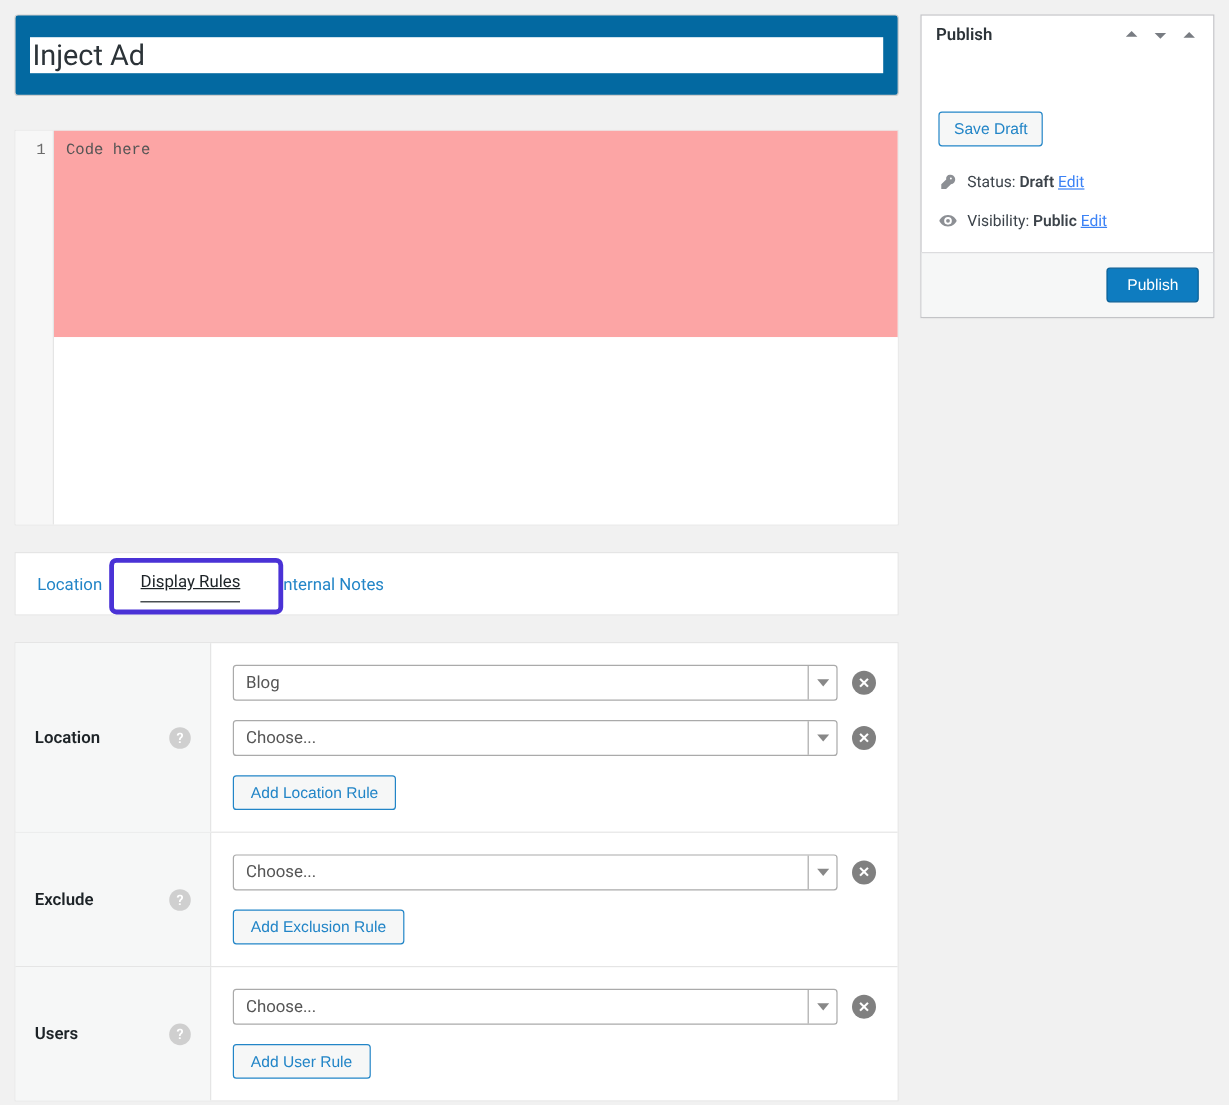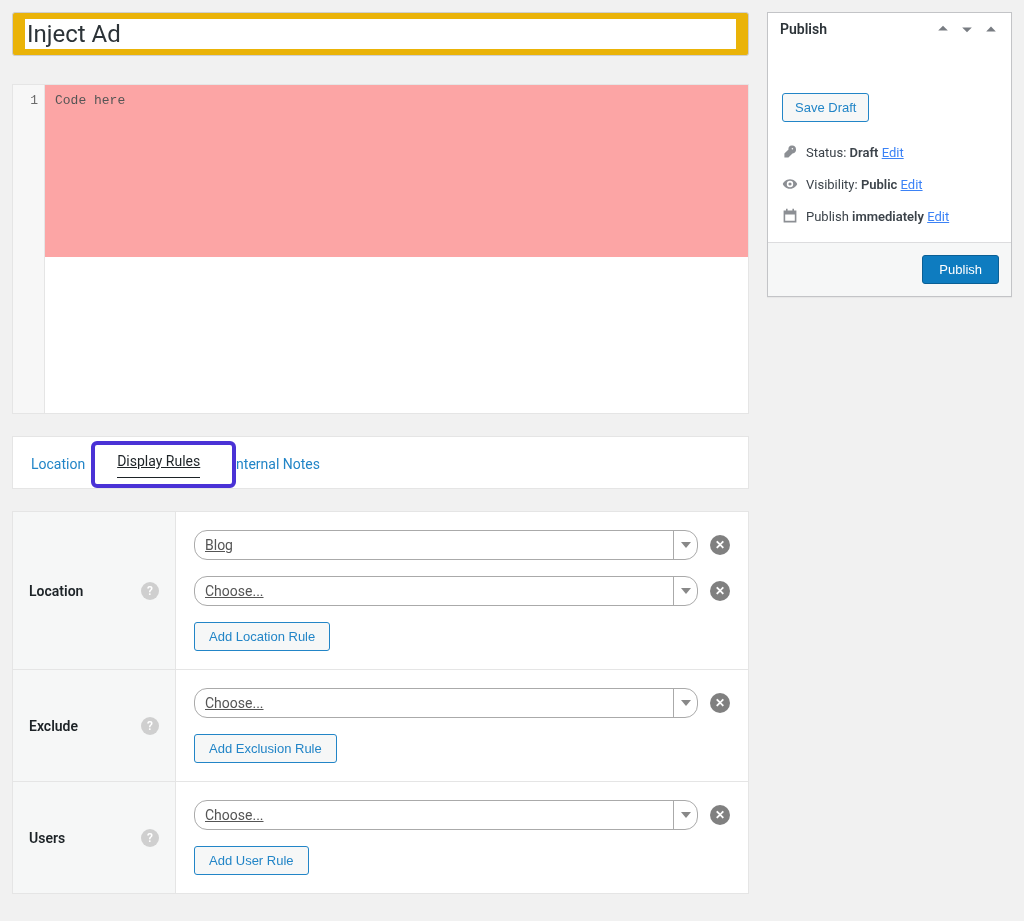--- a/index.html
+++ b/index.html
@@ -12,24 +12,24 @@
     width:1024px;
     height:921px;
     padding:12px;
   }
   .cols { display:flex; gap:18px; align-items:flex-start; }
   .left { flex:1; }
   .right { width:245px; }
 
   
   #title-wrap {
-    background:#eab308;
+    background:#0369a1;
     border:1px solid #cfcfcf;
     border-radius:3px;
-    padding:6px 12px;
+    padding:18px 12px;
     margin-bottom:28px;
     text-decoration:underline;
   }
   #title-input {
     border:none; outline:none; width:100%;
     font-size:24px; font-family:inherit;
     color:#2c3338;
   }
 
   
@@ -114,26 +114,26 @@
   }
   .rule-body {
     flex:1;
     padding:18px;
     display:flex; flex-direction:column; gap:16px;
   }
   .select-line { display:flex; align-items:center; gap:12px; }
   .pseudo-select {
     flex:1;
     border:1px solid #aaa;
-    border-radius:13px;
+    border-radius:3px;
     background:#fff;
     height:30px;
     display:flex; justify-content:space-between; align-items:center;
     padding:0 0 0 10px;
-    font-size:14px; color:#555;text-decoration:underline;
+    font-size:14px; color:#555;
   }
   .caret-box {
     width:24px; height:100%;
     border-left:1px solid #aaa;
     display:flex; align-items:center; justify-content:center;
   }
   .caret-down {
     width:0;height:0;border-left:5px solid transparent;border-right:5px solid transparent;
     border-top:6px solid #888;
   }
@@ -323,28 +323,19 @@
         <div class="meta-line">
           <svg class="line-icon" viewBox="0 0 20 20">
               <path d="M10 4C5 4 1.7 7.6 1 10c.7 2.4 4 6 9 6s8.3-3.6 9-6c-.7-2.4-4-6-9-6zm0 10a4 4 0 110-8 4 4 0 010 8zm0-6a2 2 0 100 4 2 2 0 000-4z"></path>
             </svg>
           <span>
             <span>Visibility: </span><strong>Public</strong>
             <a>Edit</a>
           </span>
         </div>
 
-        <div class="meta-line">
-          <svg class="line-icon" viewBox="0 0 20 20">
-              <path d="M15 3V1h-2v2H7V1H5v2H2v15h16V3h-3zM4 8h12v8H4V8z"></path>
-            </svg>
-          <span>
-            <span>Publish </span><strong>immediately</strong>
-            <a>Edit</a>
-          </span>
-        </div>
       </div>
       <div class="publish-footer">
         <button class="publish-btn">Publish</button>
       </div>
     </div>
   </div>
 </div>
 
 </body></html>

